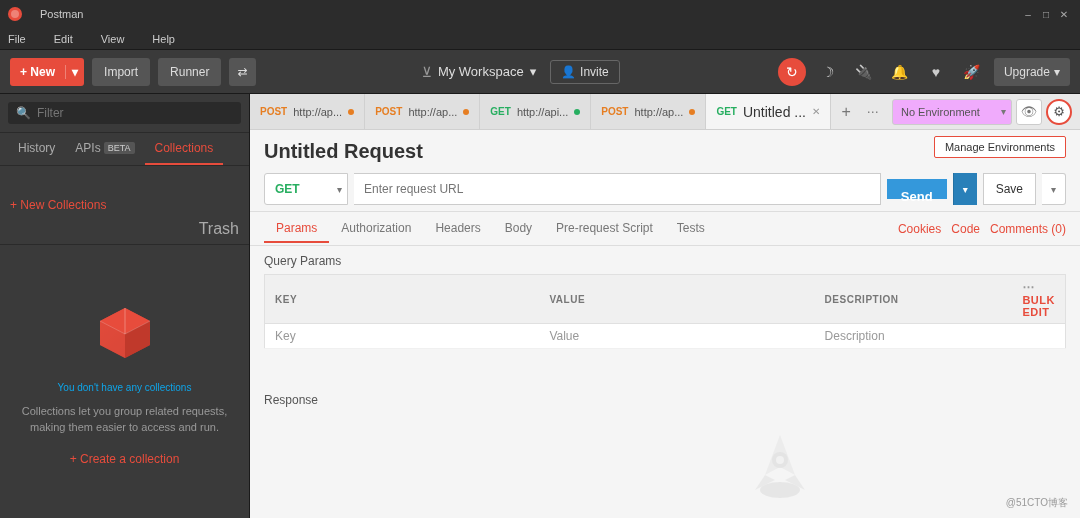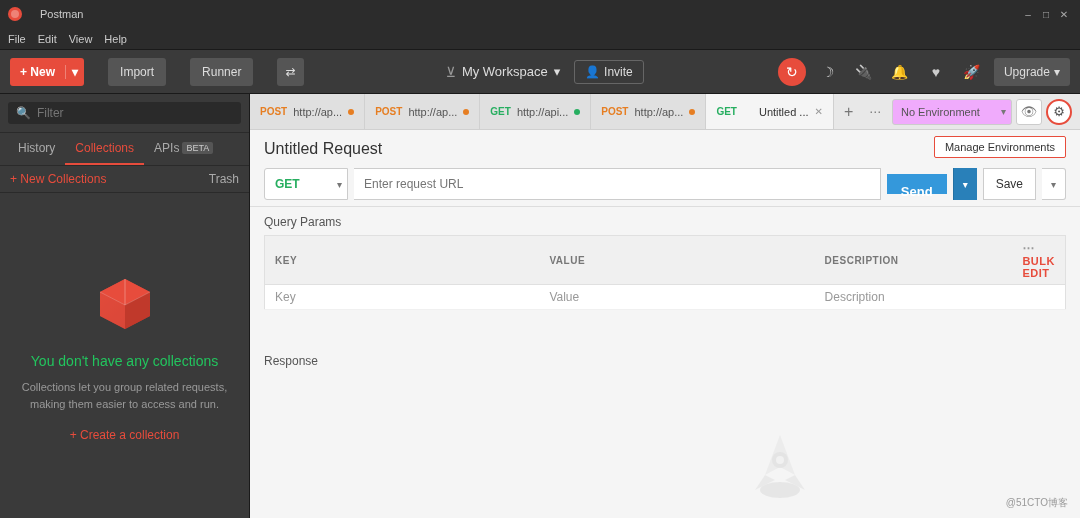--- a/index.html
+++ b/index.html
@@ -20,33 +20,33 @@
     .title-bar-controls { display: flex; gap: 2px; }
     .title-btn { width: 16px; height: 16px; display: flex; align-items: center; justify-content: center; font-size: 10px; color: #aaa; cursor: pointer; }
 
     
     .menu-bar {
       background: #2c2c2c;
       height: 22px;
       display: flex;
       align-items: center;
       padding: 0 8px;
-      gap: 12px;
+      gap: 28px;
       border-bottom: 1px solid #1a1a1a;
     }
     .menu-item { font-size: 11px; color: #ccc; cursor: pointer; }
 
     
     .toolbar {
       background: #3a3a3a;
       height: 44px;
       display: flex;
       align-items: center;
       padding: 0 10px;
-      gap: 24px;
+      gap: 8px;
       border-bottom: 1px solid #1a1a1a;
     }
     .btn-new {
       background: #e74c3c;
       color: #fff;
       border: none;
       border-radius: 3px;
       height: 28px;
       display: flex;
       align-items: center;
@@ -190,42 +190,43 @@
       font-size: 12px;
       cursor: pointer;
       display: flex;
       align-items: center;
       gap: 4px;
       background: none;
       border: none;
     }
     .trash-btn {
       color: #aaa;
-      font-size: 12px;
+      font-size: 16px;
       cursor: pointer;
       background: none;
       border: none;
+      margin-top: 48px;
     }
     .sidebar-empty {
       flex: 1;
       display: flex;
       flex-direction: column;
       align-items: center;
       justify-content: center;
       padding: 20px;
       text-align: center;
     }
     .empty-icon {
       width: 70px;
       height: 70px;
       margin-bottom: 14px;
     }
     .empty-title {
-      font-size: 14px;
-      color: #22c55e;
+      font-size: 10px;
+      color: #0ea5e9;
       margin-bottom: 10px;
       font-weight: 500;
     }
     .empty-desc {
       font-size: 11px;
       color: #999;
       line-height: 1.5;
       margin-bottom: 16px;
     }
     .create-collection-btn {
@@ -351,22 +352,22 @@
       width: 26px; height: 26px;
       border: 2px solid #e74c3c;
       border-radius: 50%;
       background: #fff;
       display: flex; align-items: center; justify-content: center;
       cursor: pointer;
       font-size: 13px;
       color: #555;
     }
     .request-title {
-      font-size: 16px;
-      font-weight: 400;
+      font-size: 20px;
+      font-weight: 700;
       color: #333;
       margin-bottom: 10px;
     }
     .request-row {
       display: flex;
       align-items: center;
       gap: 6px;
     }
     .method-select-wrap {
       position: relative;
@@ -616,25 +617,25 @@
 
   <div class="sidebar">
     <div class="sidebar-search">
       <div class="search-input-wrap">
         <span style="color:#aaa;">🔍</span>
         <input type="text" placeholder="Filter" style="">
       </div>
     </div>
     <div class="sidebar-tabs">
       <div class="sidebar-tab">History</div>
-      <div class="sidebar-tab active">Collections</div>
       <div class="sidebar-tab apis-beta">
         <span>APIs</span>
         <span class="beta-badge">BETA</span>
       </div>
+      <div class="sidebar-tab active">Collections</div>
     </div>
     <div class="sidebar-toolbar">
       <button class="new-collection-btn">+ New Collections</button>
       <button class="trash-btn">Trash</button>
     </div>
     <div class="sidebar-empty">
 
       <svg class="empty-icon" viewBox="0 0 70 70" xmlns="http://www.w3.org/2000/svg">
         <defs>
           <linearGradient id="cubeGrad" x1="0%" y1="0%" x2="100%" y2="100%">
@@ -676,21 +677,21 @@
         <span style="font-size:11px;color:#555;">http://api...</span>
         <span class="tab-dot get"></span>
       </div>
       <div class="tab-item">
         <span class="tab-method post">POST</span>
         <span style="font-size:11px;color:#555;">http://ap...</span>
         <span class="tab-dot"></span>
       </div>
       <div class="tab-item active">
         <span class="tab-method get">GET</span>
-        <span style="font-size:11px;color:#333;margin-left:16px;">Untitled ...</span>
+        <span style="font-size:14px;color:#333;">Untitled ...</span>
         <span class="tab-close">✕</span>
       </div>
       <div class="tab-add-btn">+</div>
       <div class="tab-more-btn">⋯</div>
 
       <div class="tabs-right">
         <div class="env-select-wrap">
           <select class="env-select">
             <option>No Environment</option>
           </select>
@@ -720,20 +721,33 @@
           <span class="method-arrow">▾</span>
         </div>
         <input class="url-input" type="text" placeholder="Enter request URL" style="">
         <button class="send-btn">Send</button>
         <button class="send-arrow-btn">▾</button>
         <button class="save-btn">Save</button>
         <button class="save-arrow-btn">▾</button>
       </div>
     </div>
 
+    <div class="sub-tabs">
+      <div class="sub-tab active">Params</div>
+      <div class="sub-tab">Authorization</div>
+      <div class="sub-tab">Headers</div>
+      <div class="sub-tab">Body</div>
+      <div class="sub-tab">Pre-request Script</div>
+      <div class="sub-tab">Tests</div>
+      <div class="sub-tab-right">
+        <span class="sub-tab-link">Cookies</span>
+        <span class="sub-tab-link">Code</span>
+        <span class="sub-tab-link">Comments (0)</span>
+      </div>
+    </div>
 
     <div class="params-section">
       <div class="query-params-title">Query Params</div>
       <table class="params-table">
         <thead>
           <tr>
             <th class="col-key">KEY</th>
             <th class="col-value">VALUE</th>
             <th class="col-desc">DESCRIPTION</th>
             <th class="col-action">

